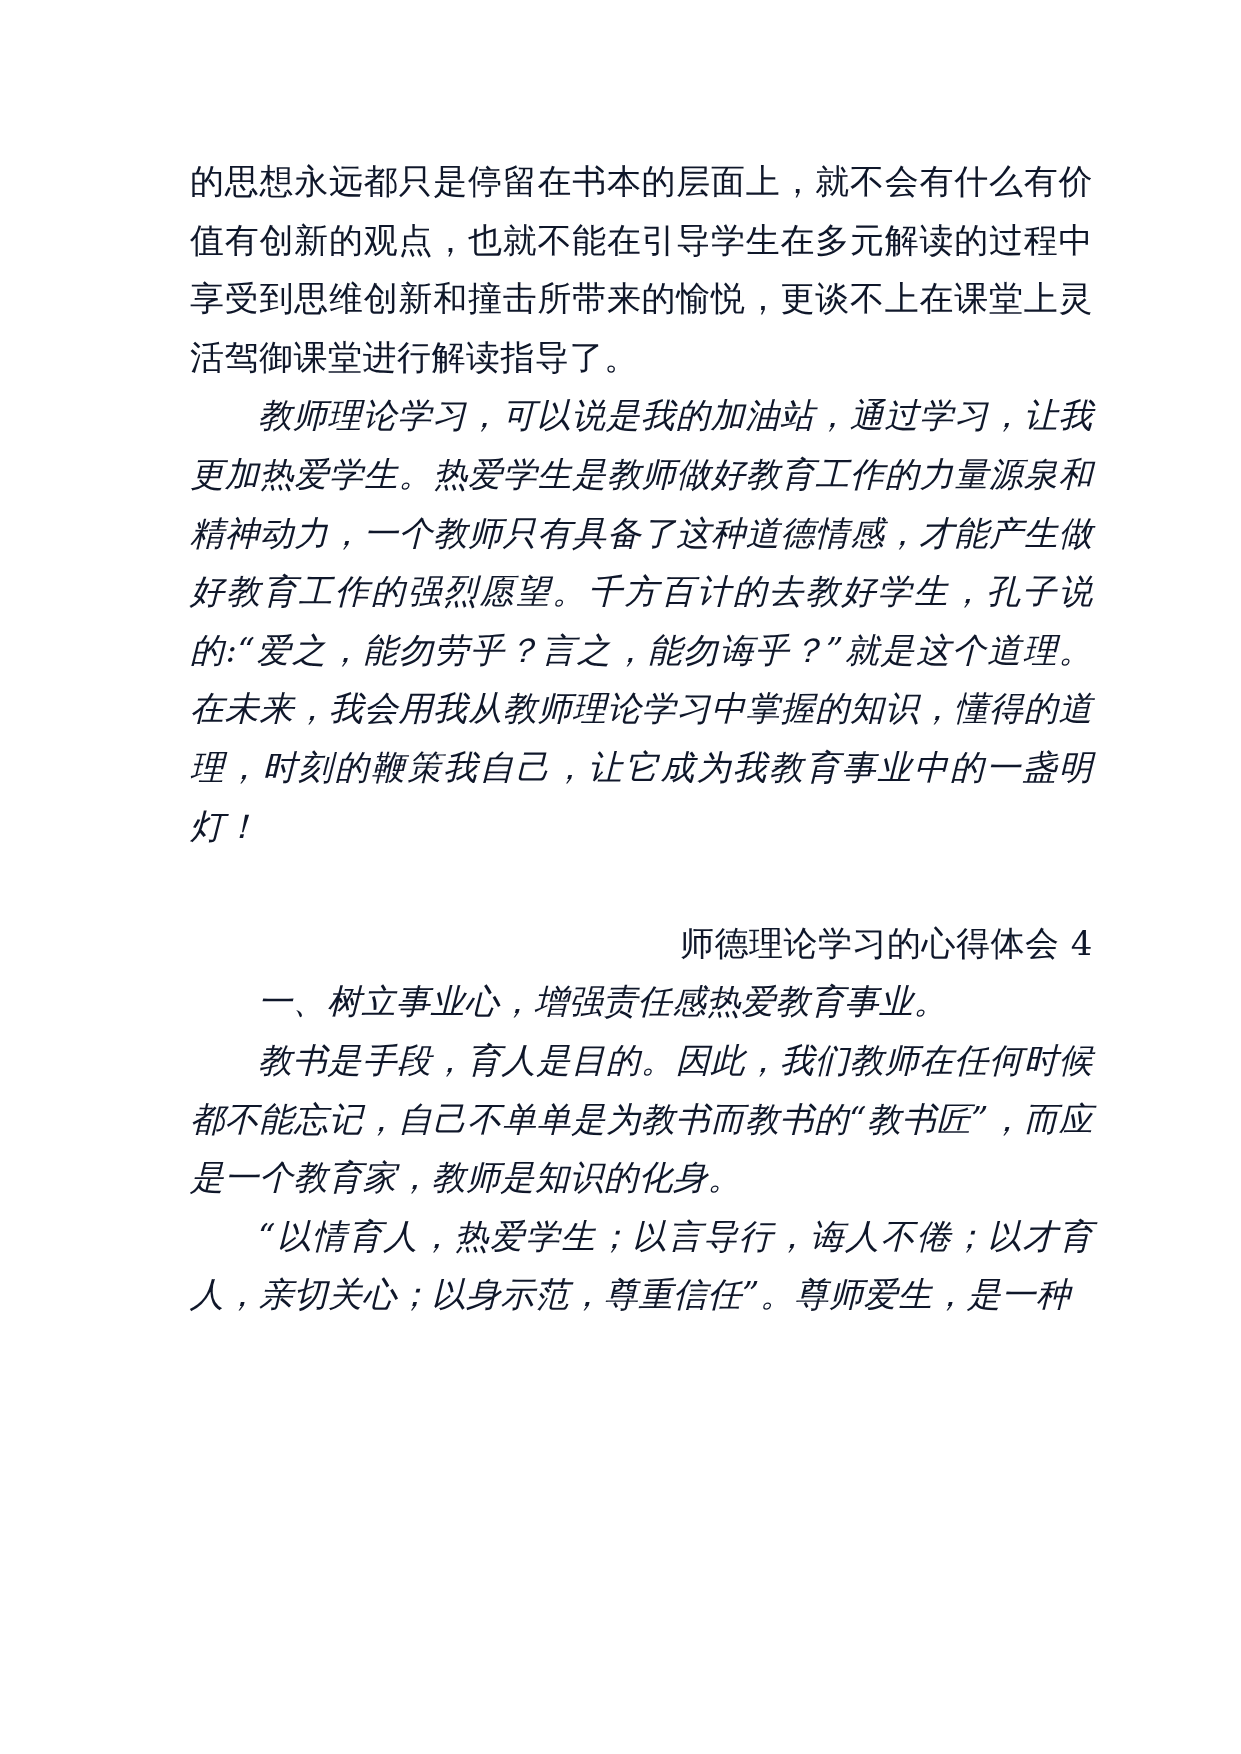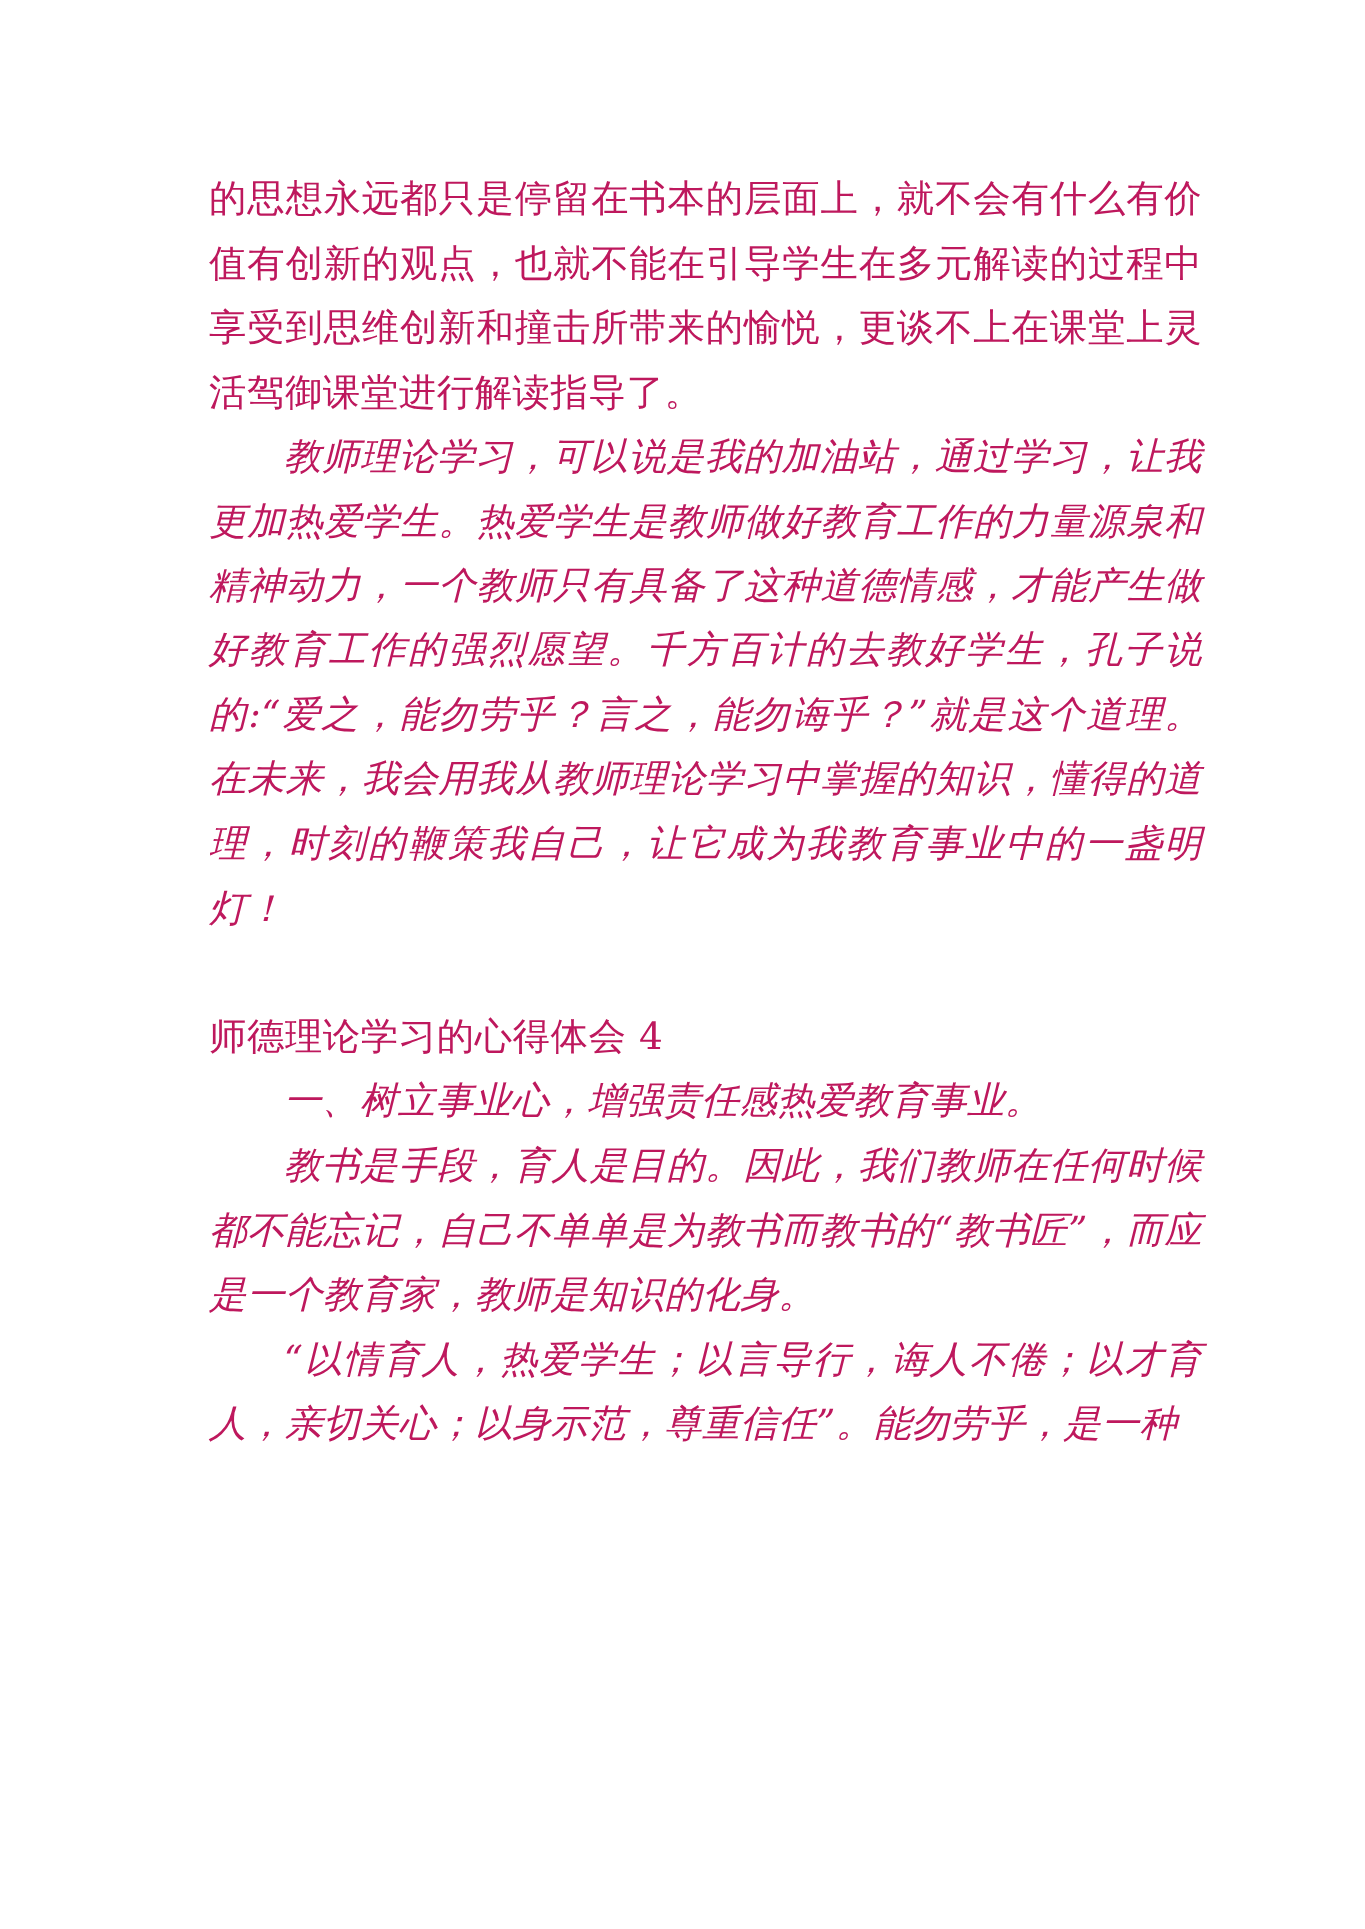--- a/index.html
+++ b/index.html
@@ -14,47 +14,47 @@
     background: #ffffff;
     box-sizing: border-box;
     padding: 152px 148px 0 190px;
     overflow: hidden;
   }
   .doc-body {
     font-family: "DejaVu Serif", "Liberation Serif", serif;
     font-size: 34px;
     line-height: 58.6px;
     font-weight: 400;
-    color: #be185d;
+    color: #0f172a;
     text-align: justify;
     text-justify: inter-ideograph;
     letter-spacing: 0.5px;
   }
   p.para {
     margin: 0;
     padding: 0;
   }
   p.indent {
     text-indent: 2em;
     font-style: italic;
   }
   p.spacer {
     height: 58.6px;
   }
   p.heading {
     text-indent: 0;
-    text-align: left;
+    text-align: right;
   }
 </style>
 </head>
 <body>
 
 <div class="page">
   <div class="doc-body">
     <p class="para">的思想永远都只是停留在书本的层面上，就不会有什么有价值有创新的观点，也就不能在引导学生在多元解读的过程中享受到思维创新和撞击所带来的愉悦，更谈不上在课堂上灵活驾御课堂进行解读指导了。</p>
     <p class="para indent">教师理论学习，可以说是我的加油站，通过学习，让我更加热爱学生。热爱学生是教师做好教育工作的力量源泉和精神动力，一个教师只有具备了这种道德情感，才能产生做好教育工作的强烈愿望。千方百计的去教好学生，孔子说的:“爱之，能勿劳乎？言之，能勿诲乎？”就是这个道理。在未来，我会用我从教师理论学习中掌握的知识，懂得的道理，时刻的鞭策我自己，让它成为我教育事业中的一盏明灯！</p>
     <p class="para spacer"></p>
     <p class="para heading">师德理论学习的心得体会 4</p>
     <p class="para indent">一、树立事业心，增强责任感热爱教育事业。</p>
     <p class="para indent">教书是手段，育人是目的。因此，我们教师在任何时候都不能忘记，自己不单单是为教书而教书的“教书匠”，而应是一个教育家，教师是知识的化身。</p>
-    <p class="para indent">“以情育人，热爱学生；以言导行，诲人不倦；以才育人，亲切关心；以身示范，尊重信任”。能勿劳乎，是一种</p>
+    <p class="para indent">“以情育人，热爱学生；以言导行，诲人不倦；以才育人，亲切关心；以身示范，尊重信任”。尊师爱生，是一种</p>
   </div>
 </div>
 
 </body></html>

